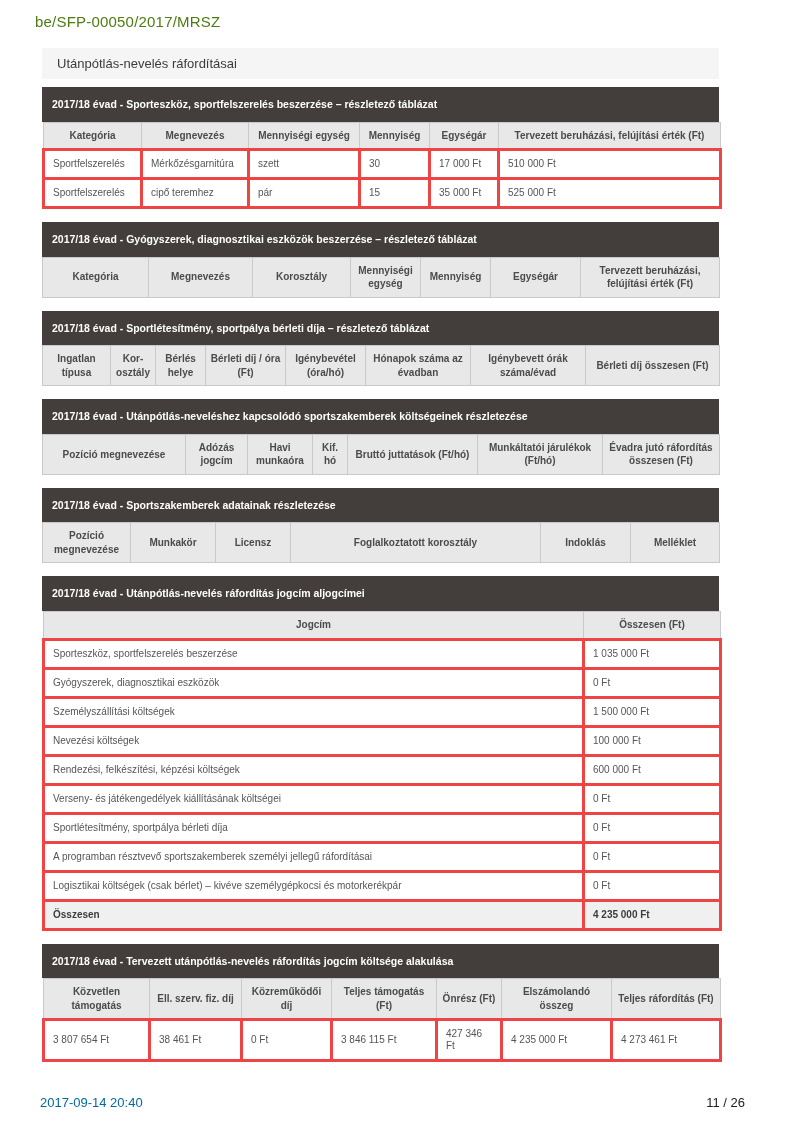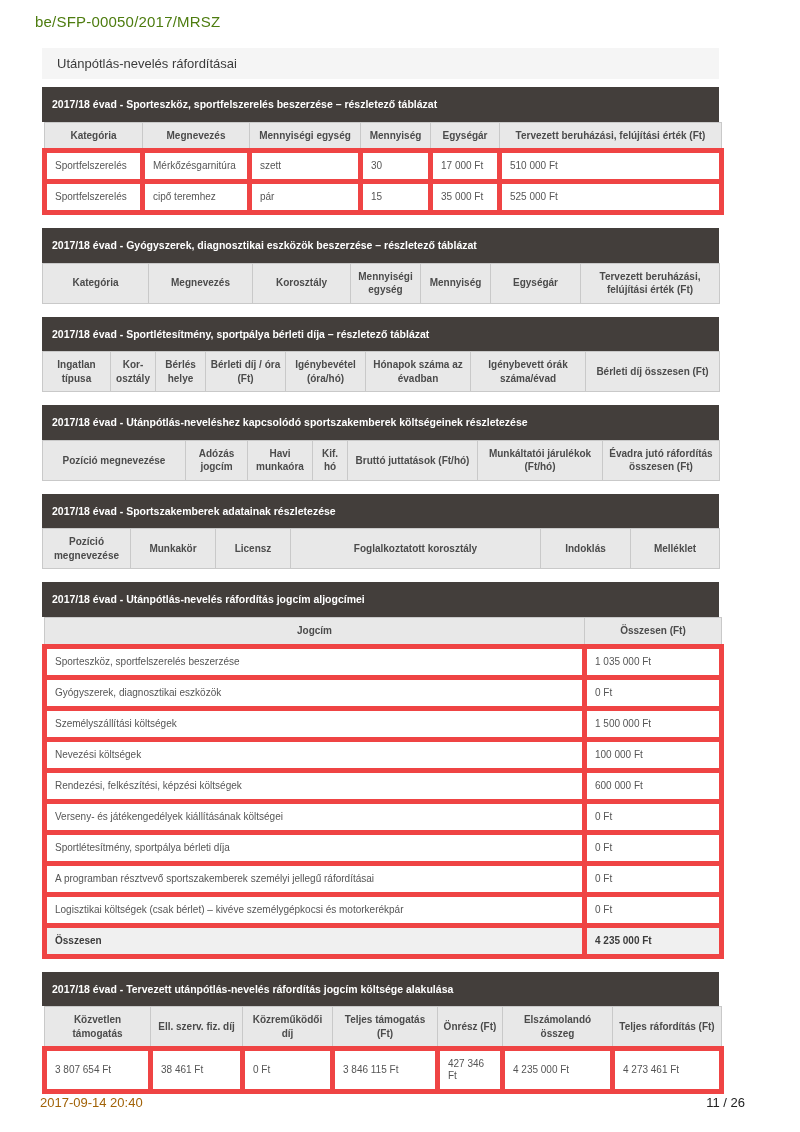--- a/index.html
+++ b/index.html
@@ -47,32 +47,32 @@
     border: 1px solid #c9c9c9;
     line-height: 1.35;
     min-height: 26px;
   }
   td {
     background: #ffffff;
     color: #555555;
     font-size: 10px;
     text-align: left; vertical-align: middle;
     padding: 7px 8px;
-    border: 5px solid #ef4444;
+    border: 3px solid #ef4444;
     line-height: 1.2;
     word-wrap: break-word;
   }
   tr[data-name="total-row"] td {
     background: #f0f0f0;
     color: #3c3c3c;
     font-weight: bold;
   }
   .footer-date {
     position: absolute; left: 40px; bottom: 22px;
-    font-size: 13px; color: #a16207;
+    font-size: 13px; color: #0369a1;
   }
   .footer-page {
     position: absolute; right: 55px; bottom: 22px;
     font-size: 13px; color: #222222; text-align: center;
   }
 </style>
 </head>
 <body data-name="document-page">
 
 <div class="page-header" data-name="document-id">be/SFP-00050/2017/MRSZ</div>

